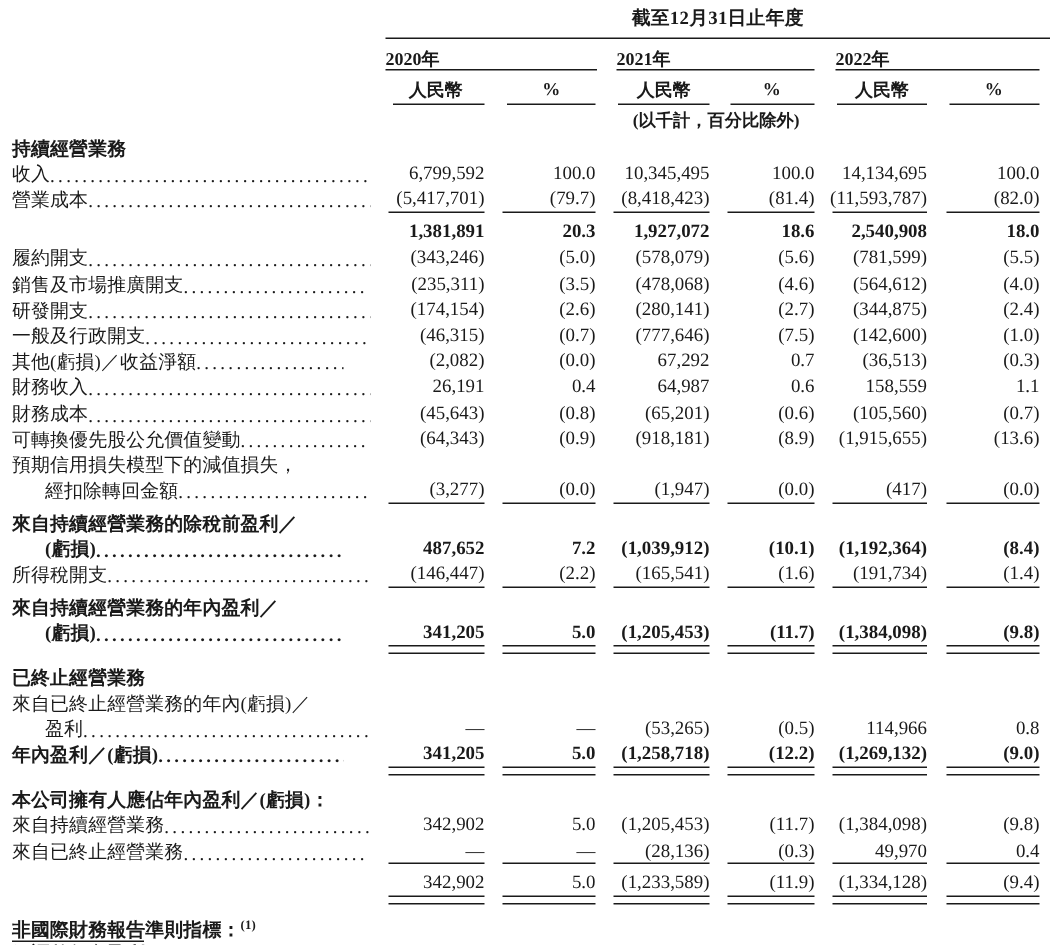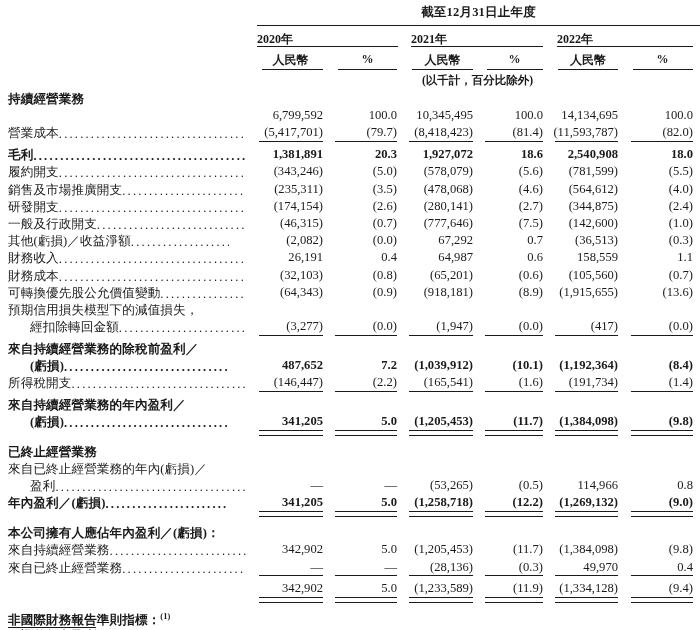--- a/index.html
+++ b/index.html
@@ -94,20 +94,21 @@
   <div class="rule thick" style="left:558px;top:69px;width:60px;"></div>
   <div class="rule thick" style="left:633px;top:69px;width:60px;"></div>
 
   <div class="unitnote">(以千計，百分比除外)</div>
 
   <div id="body-rows">
       <div class="row" style="top: 91px;">
         <span class="lbl bold">持續經營業務</span>
       </div>
       <div class="row" style="top: 108.2px;">
+        <span class="lbl"><span>收入</span><span class="leader" style="width: 214.2px;">........................................</span></span>
         <span class="num c0">6,799,592</span>
         <span class="num c1">100.0</span>
         <span class="num c2">10,345,495</span>
         <span class="num c3">100.0</span>
         <span class="num c4">14,134,695</span>
         <span class="num c5">100.0</span>
       </div>
       <div class="row" style="top: 125.4px;">
         <span class="lbl"><span>營業成本</span><span class="leader" style="width: 188.4px;">........................................</span></span>
         <span class="num c0">(5,417,701)</span>
@@ -117,21 +118,20 @@
         <span class="num c4">(11,593,787)</span>
         <span class="num c5">(82.0)</span>
       </div>
       <div class="uline" style="left: 259px; top: 140.9px; width: 64px;"></div>
       <div class="uline" style="left: 335px; top: 140.9px; width: 62px;"></div>
       <div class="uline" style="left: 409px; top: 140.9px; width: 64px;"></div>
       <div class="uline" style="left: 485px; top: 140.9px; width: 58px;"></div>
       <div class="uline" style="left: 555px; top: 140.9px; width: 63px;"></div>
       <div class="uline" style="left: 631px; top: 140.9px; width: 62px;"></div>
       <div class="row" style="top: 147.1px;">
-        <span class="lbl bold"><span>毛利</span><span class="leader" style="width: 214.2px;">........................................</span></span>
         <span class="num c0 bold">1,381,891</span>
         <span class="num c1 bold">20.3</span>
         <span class="num c2 bold">1,927,072</span>
         <span class="num c3 bold">18.6</span>
         <span class="num c4 bold">2,540,908</span>
         <span class="num c5 bold">18.0</span>
       </div>
       <div class="row" style="top: 164.3px;">
         <span class="lbl"><span>履約開支</span><span class="leader" style="width: 188.4px;">........................................</span></span>
         <span class="num c0">(343,246)</span>
@@ -181,21 +181,21 @@
         <span class="lbl"><span>財務收入</span><span class="leader" style="width: 188.4px;">........................................</span></span>
         <span class="num c0">26,191</span>
         <span class="num c1">0.4</span>
         <span class="num c2">64,987</span>
         <span class="num c3">0.6</span>
         <span class="num c4">158,559</span>
         <span class="num c5">1.1</span>
       </div>
       <div class="row" style="top: 267.5px;">
         <span class="lbl"><span>財務成本</span><span class="leader" style="width: 188.4px;">........................................</span></span>
-        <span class="num c0">(32,103)</span>
+        <span class="num c0">(45,643)</span>
         <span class="num c1">(0.8)</span>
         <span class="num c2">(65,201)</span>
         <span class="num c3">(0.6)</span>
         <span class="num c4">(105,560)</span>
         <span class="num c5">(0.7)</span>
       </div>
       <div class="row" style="top: 284.7px;">
         <span class="lbl"><span>可轉換優先股公允價值變動</span><span class="leader" style="width: 85.2px;">........................................</span></span>
         <span class="num c0">(64,343)</span>
         <span class="num c1">(0.9)</span>

